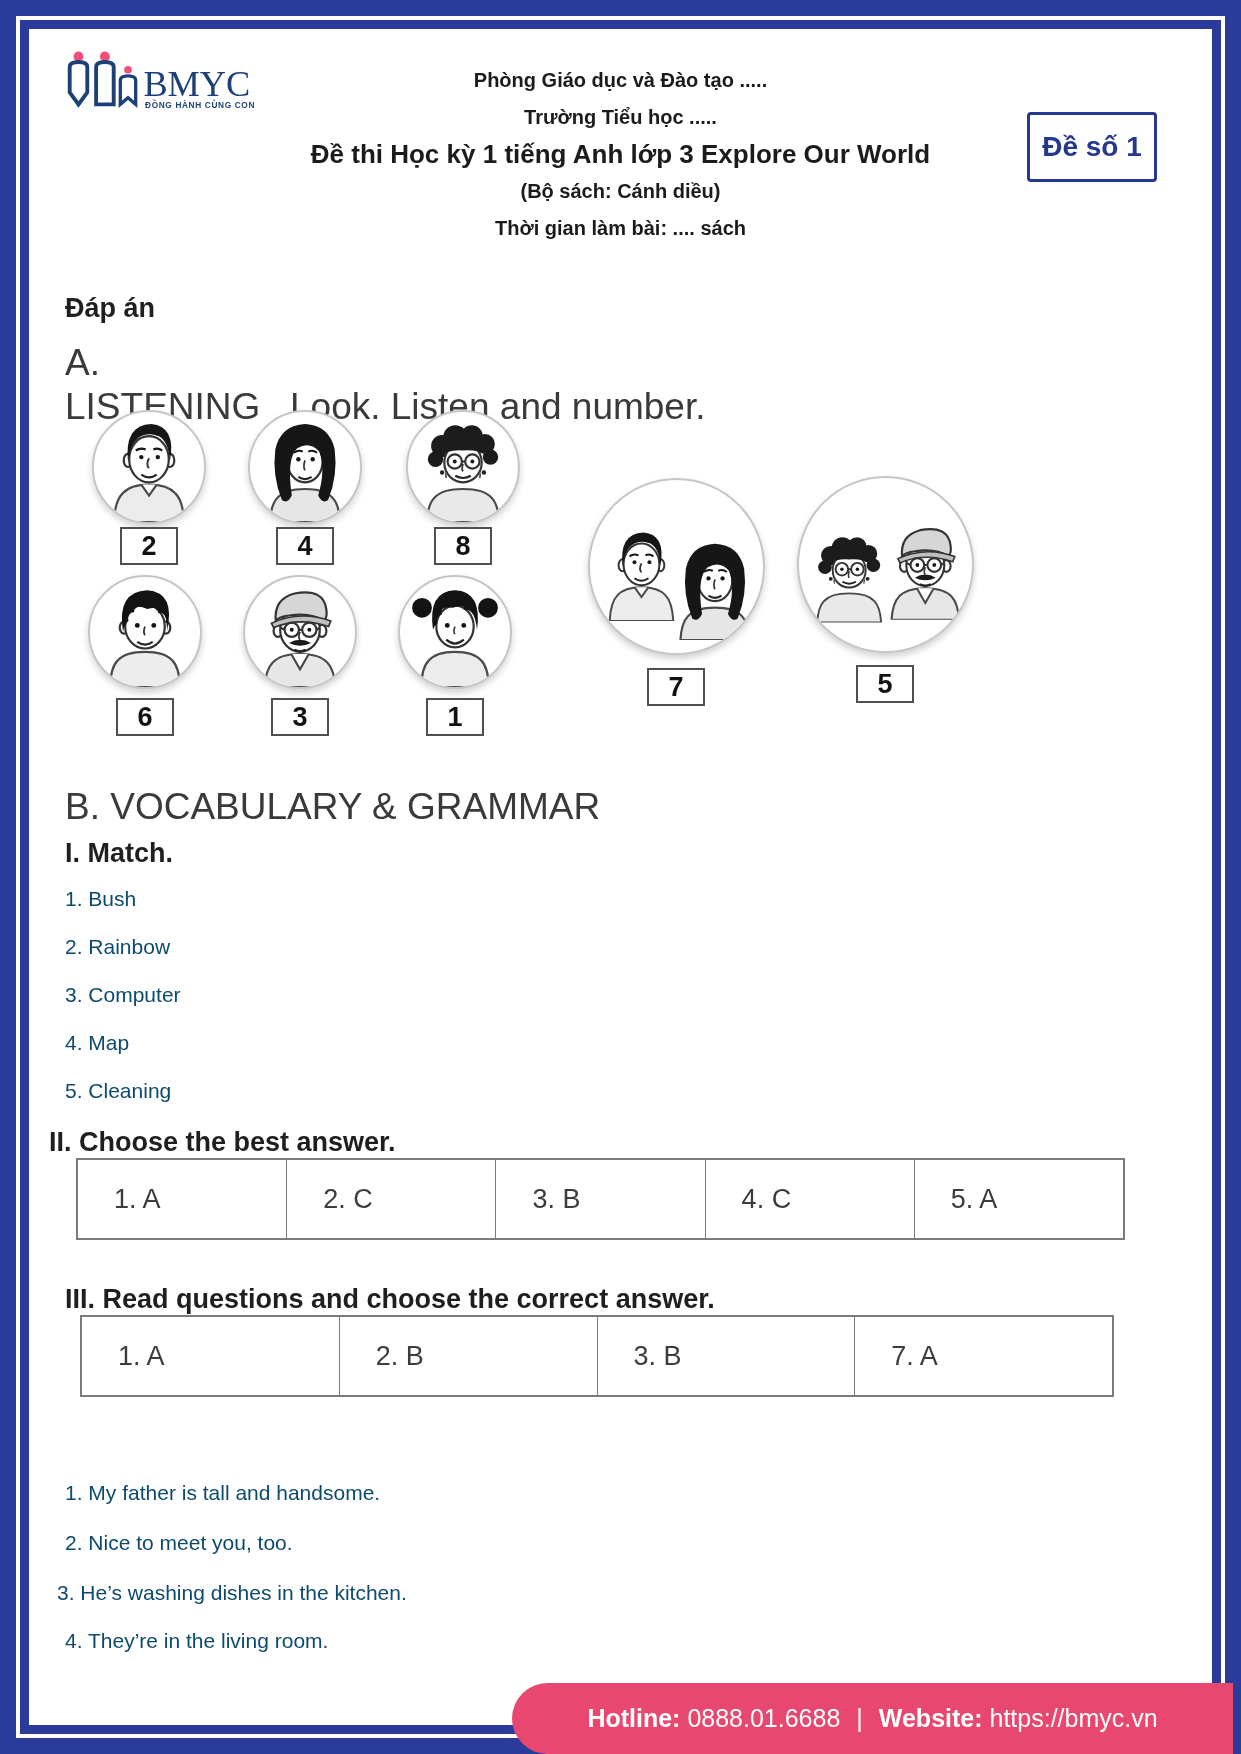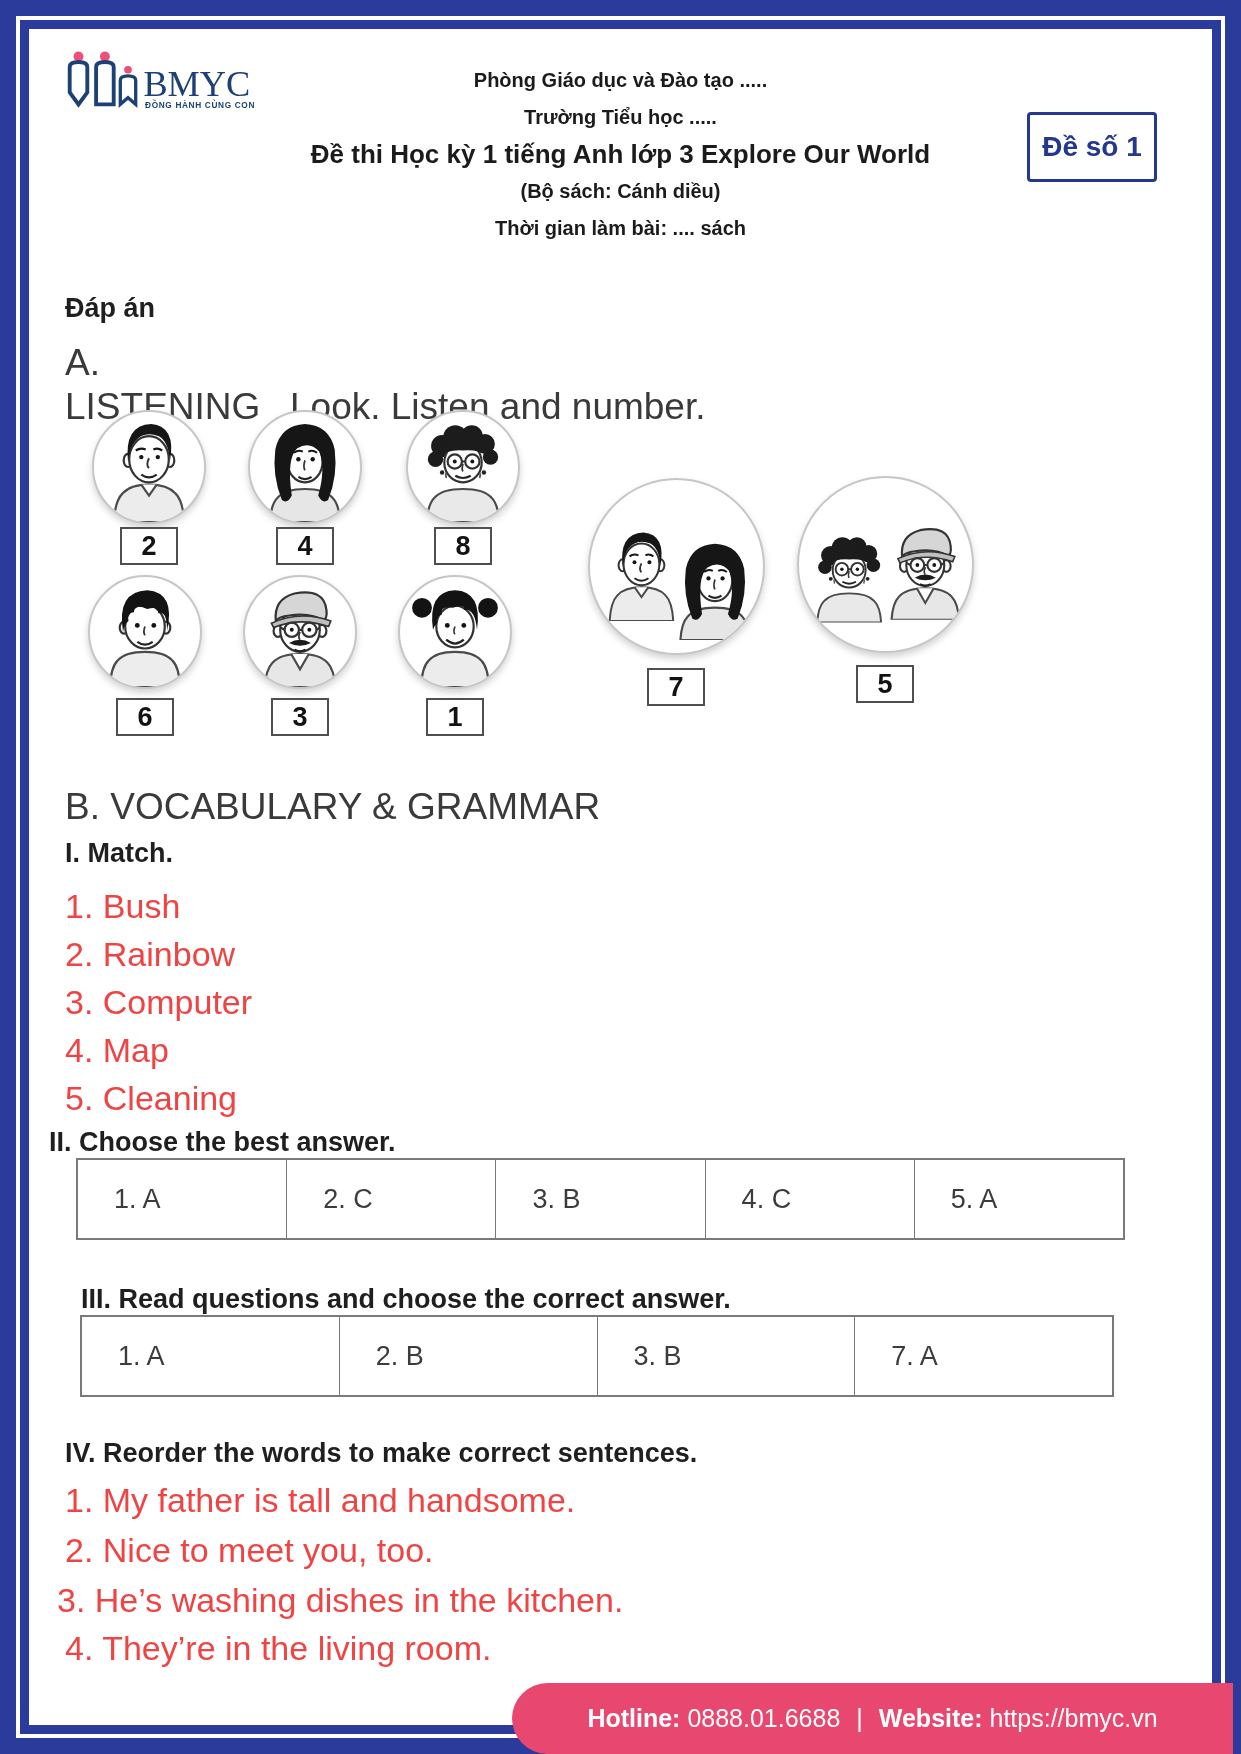--- a/index.html
+++ b/index.html
@@ -40,21 +40,21 @@
     border:3px solid #24388e; border-radius:4px;
     display:flex; align-items:center; justify-content:center;
     color:#24388e; font-size:28px; font-weight:700;
     background:#ffffff;
   }
 
   
   .abs{ position:absolute; line-height:1.2; }
   .h-bold{ font-size:27px; font-weight:700; color:#1f1f1f; }
   .h-reg { font-size:37px; font-weight:400; color:#3a3a3a; }
-  .t-reg { font-size:34px; font-weight:400; color:#ef4444; }
+  .t-reg { font-size:21px; font-weight:400; color:#0c4a6e; }
   .listening-label{ display:inline-block; width:225px; }
 
   
   .listening-figures{ position:absolute; inset:0; }
   .portrait{
     position:absolute; border-radius:50%;
     background:#ffffff;
     border:2px solid #c6c6c6;
     box-shadow:0 4px 7px rgba(0,0,0,.18);
     overflow:hidden;
@@ -306,29 +306,28 @@
 
       <div class="abs h-bold" style="left:20px; top:1097px;">II. Choose the best answer.</div>
       <div class="answer-table" style="left:47px; top:1129px; width:1049px;">
         <div class="cell">1. A</div>
         <div class="cell">2. C</div>
         <div class="cell">3. B</div>
         <div class="cell">4. C</div>
         <div class="cell">5. A</div>
       </div>
 
-      <div class="abs h-bold" style="left:52px; top:1254px;">III. Read questions and choose the correct answer.</div>
+      <div class="abs h-bold" style="left:36px; top:1254px;">III. Read questions and choose the correct answer.</div>
       <div class="answer-table" style="left:51px; top:1286px; width:1034px;">
         <div class="cell">1. A</div>
         <div class="cell">2. B</div>
         <div class="cell">3. B</div>
         <div class="cell">7. A</div>
       </div>
 
-      <div class="abs h-bold" style="left:36px; top:1408px;">IV. Reorder the words to make correct sentences.</div>
       <div class="abs t-reg" style="left:36px; top:1451px;">1. My father is tall and handsome.</div>
       <div class="abs t-reg" style="left:36px; top:1501px;">2. Nice to meet you, too.</div>
       <div class="abs t-reg" style="left:28px; top:1551px;text-align:right;">3. He’s washing dishes in the kitchen.</div>
       <div class="abs t-reg" style="left:36px; top:1599px;">4. They’re in the living room.</div>
 
     </div>
   </div>
 
   <div class="footer-bar">
     <b>Hotline:</b><span> </span>

